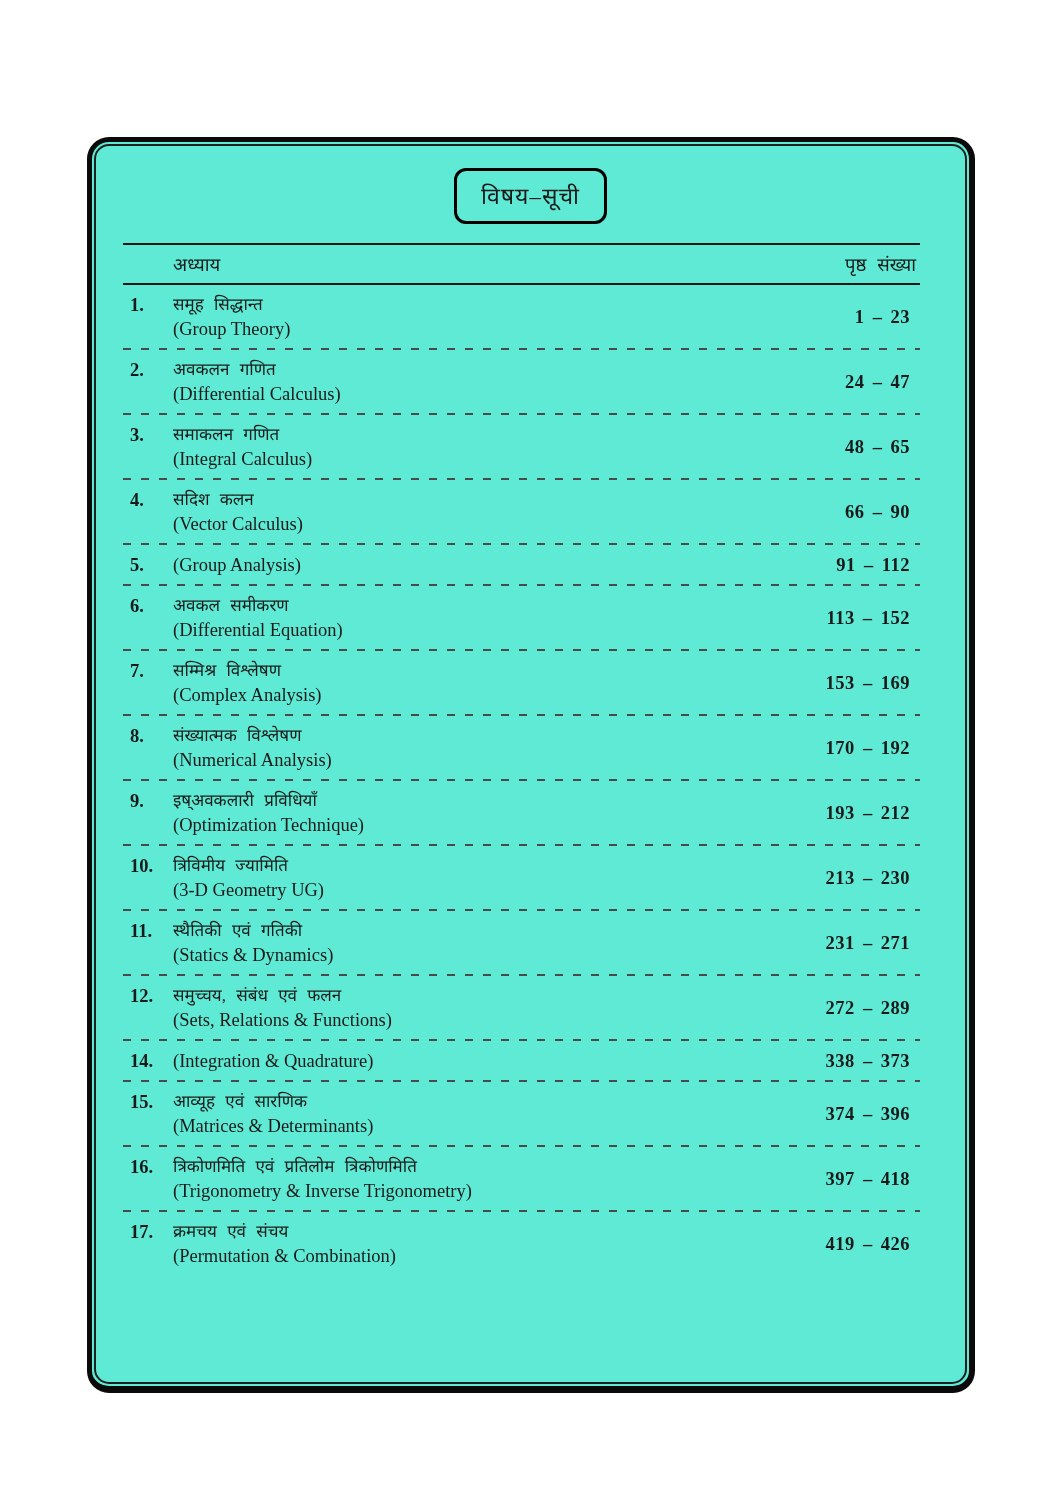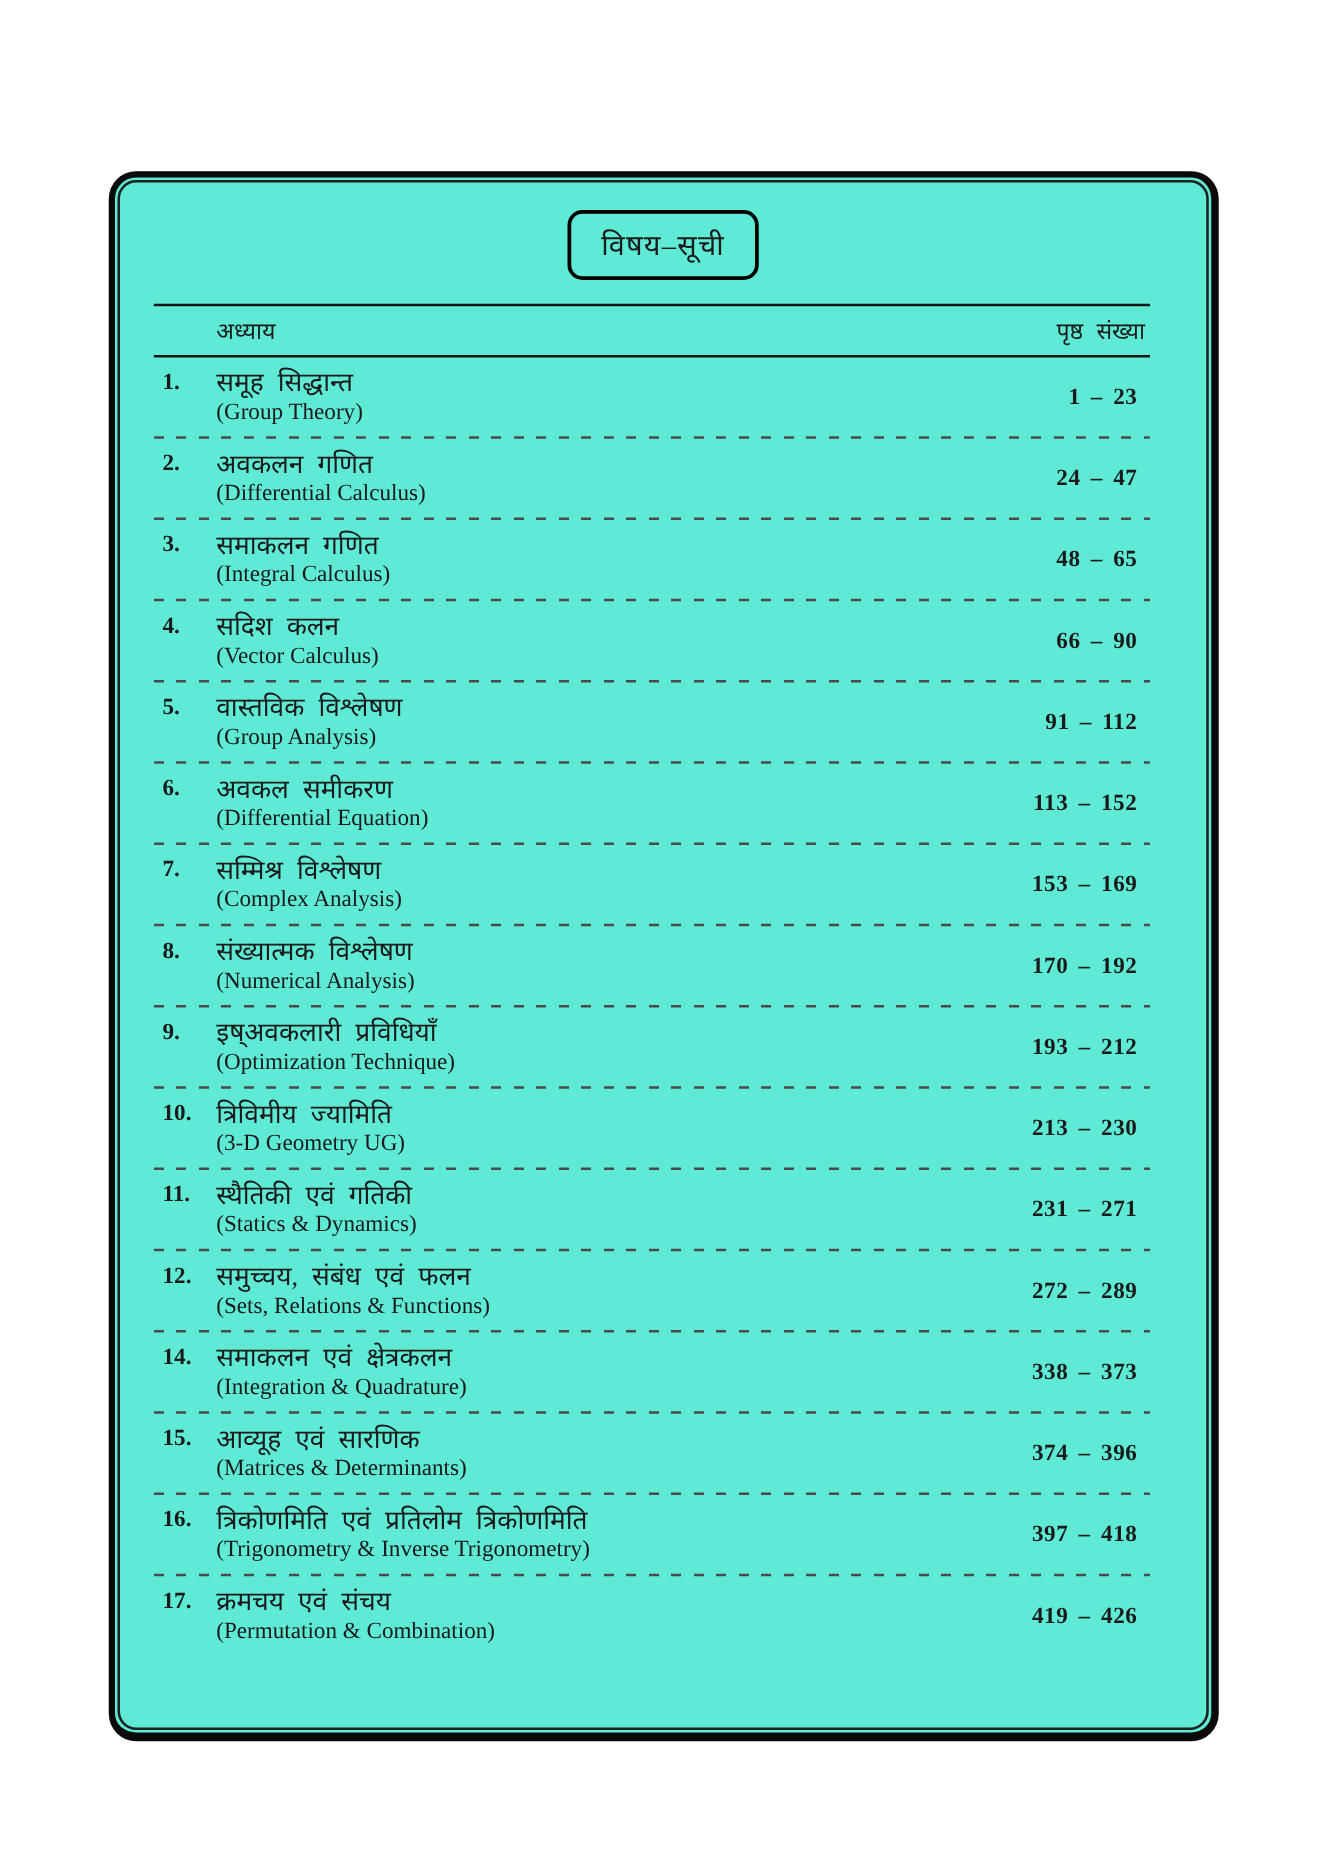--- a/index.html
+++ b/index.html
@@ -87,21 +87,21 @@
     font-weight: bold;
     font-size: 18.5px;
     align-self: flex-start;
     line-height: 24px;
   }
   .titles {
     flex: 1;
     min-width: 0;
   }
   .title-hi {
-    font-size: 21px;
+    font-size: 17px;
     line-height: 24px;
     word-spacing: 6px;
   }
   .title-en {
     font-size: 18.5px;
     line-height: 25px;
   }
   .pages {
     font-weight: bold;
     font-size: 18.5px;
@@ -161,21 +161,20 @@
     <div class="titles">
       <div class="title-hi">सदिश कलन</div>
       <div class="title-en">(Vector Calculus)</div>
     </div>
     <div class="pages">66 – 90</div>
   </div>
 
   <div class="row">
     <div class="num">5.</div>
     <div class="titles">
-      <div class="title-hi">वास्तविक विश्लेषण</div>
       <div class="title-en">(Group Analysis)</div>
     </div>
     <div class="pages">91 – 112</div>
   </div>
 
   <div class="row">
     <div class="num">6.</div>
     <div class="titles">
       <div class="title-hi">अवकल समीकरण</div>
       <div class="title-en">(Differential Equation)</div>
@@ -234,21 +233,20 @@
       <div class="title-hi">समुच्चय, संबंध एवं फलन</div>
       <div class="title-en">(Sets, Relations &amp; Functions)</div>
     </div>
     <div class="pages">272 – 289</div>
   </div>
 
 
   <div class="row">
     <div class="num">14.</div>
     <div class="titles">
-      <div class="title-hi">समाकलन एवं क्षेत्रकलन</div>
       <div class="title-en">(Integration &amp; Quadrature)</div>
     </div>
     <div class="pages">338 – 373</div>
   </div>
 
   <div class="row">
     <div class="num">15.</div>
     <div class="titles">
       <div class="title-hi">आव्यूह एवं सारणिक</div>
       <div class="title-en">(Matrices &amp; Determinants)</div>

